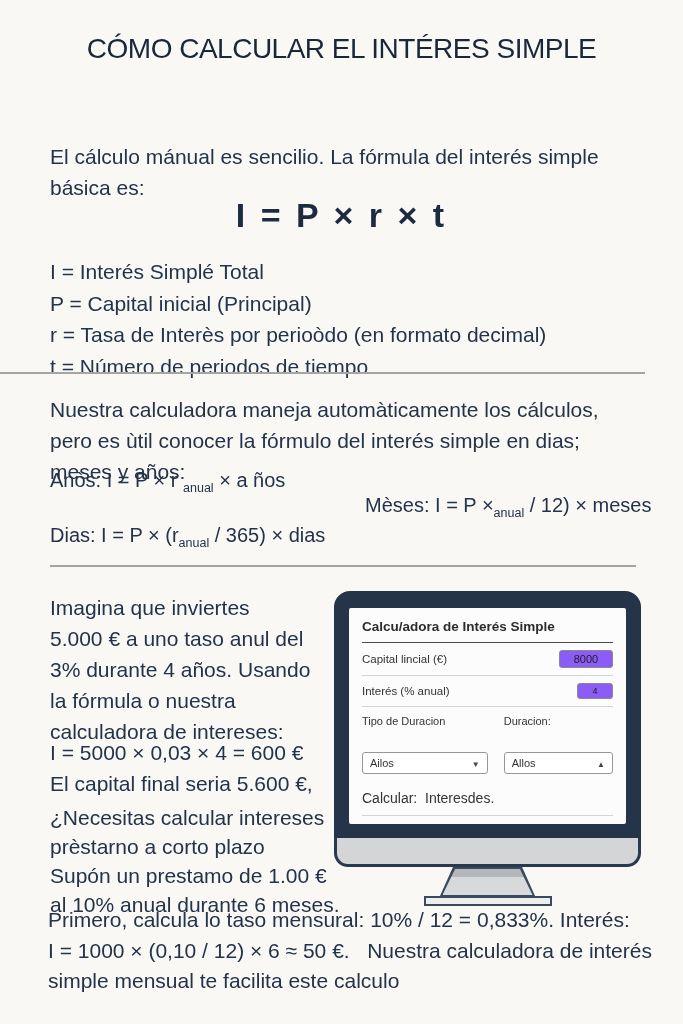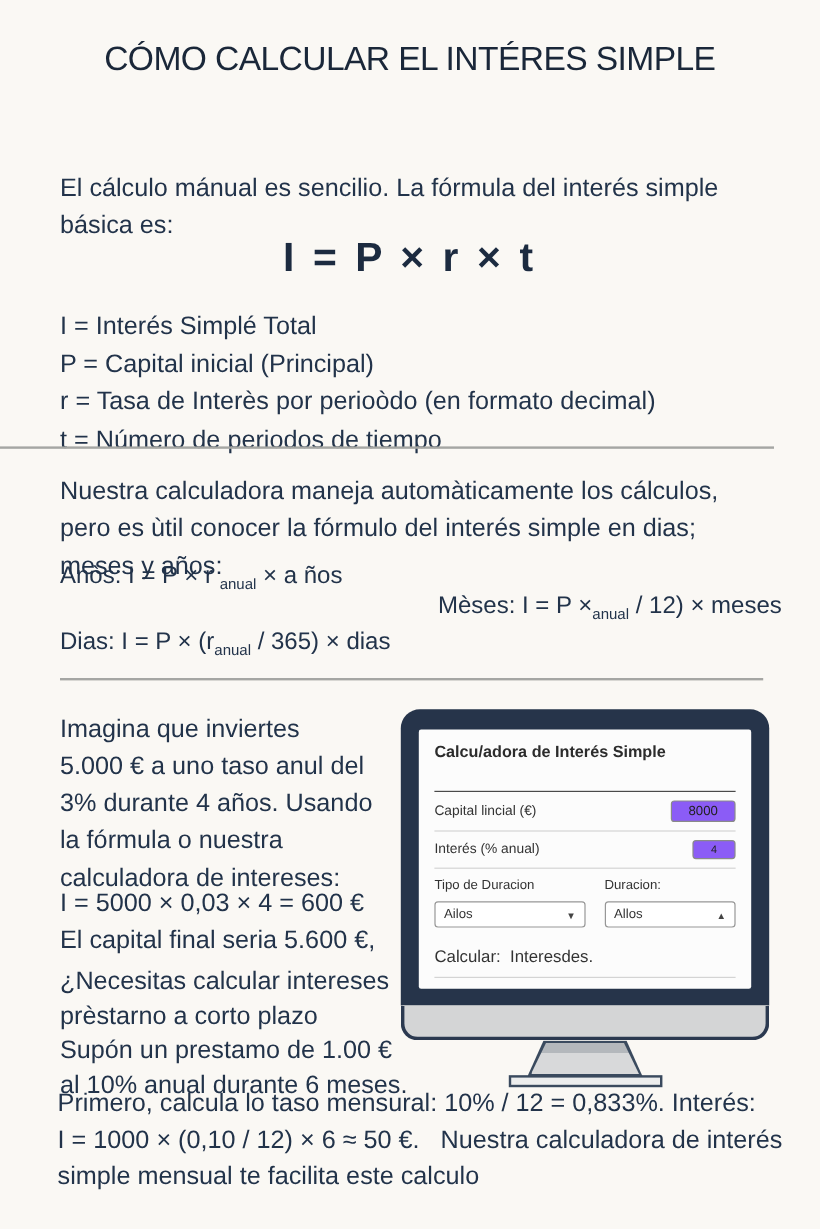--- a/index.html
+++ b/index.html
@@ -45,36 +45,36 @@
   .bezel {
     width:307px; height:247px; background:#26344a;
     border-radius:16px 16px 0 0; padding:17px 15px 14px;
   }
   .screen {
     width:100%; height:100%; background:#fcfcfc; border-radius:2px;
     padding:6px 13px; overflow:hidden; color:#333;
   }
   .scr-title {
     font-size:13.5px; font-weight:700; color:#2c2c2c;
-    padding:5px 0 25px; border-bottom:1.5px solid #4a4a4a;
+    padding:5px 0 8px; border-bottom:1.5px solid #4a4a4a;
   }
   .scr-row {
     display:flex; justify-content:space-between; align-items:center;
     padding:7px 0; border-bottom:1px solid #d4d4d4; font-size:11.5px;
   }
   .scr-input {
     border:1.4px solid #8a8a8a; border-radius:3px; background:#8b5cf6;
     font-size:11px; text-align:center; padding:2px 4px; color:#222;
     font-family:"Liberation Sans", sans-serif;
   }
   .scr-input.capital { width:54px; }
   .scr-input.interest { width:36px; font-size:9px; }
   .scr-selects { display:flex; gap:16px; padding:8px 0 10px; }
   .scr-col { flex:1; }
-  .scr-col-label { font-size:11px; margin-bottom:7px; color:#333; }
+  .scr-col-label { font-size:11px; margin-bottom:25px; color:#333; }
   .scr-select {
     border:1.4px solid #979797; border-radius:3px; background:#fff;
     display:flex; justify-content:space-between; align-items:flex-end;
     padding:4px 7px; font-size:11px; cursor:pointer;
   }
   .scr-select .arrow { font-size:8px; color:#444; }
   .scr-calc { padding:6px 0 9px; border-bottom:1px solid #d4d4d4; font-size:14px; }
   .scr-total { padding:8px 0 7px; font-size:12px; font-weight:700; color:#14532d; }
   .scr-button {
     background:#cf9a4d; color:#fff; border:none; border-radius:7px;

